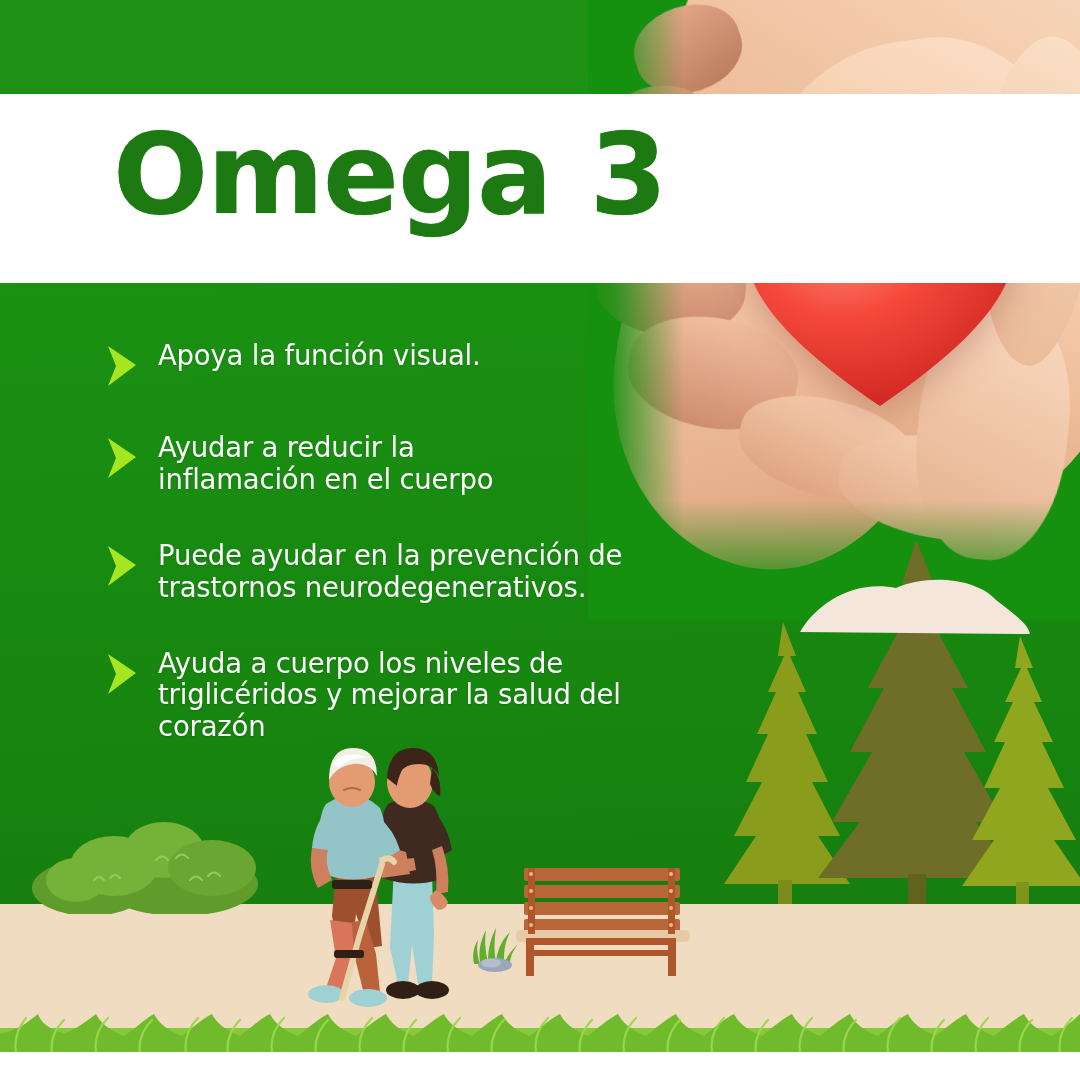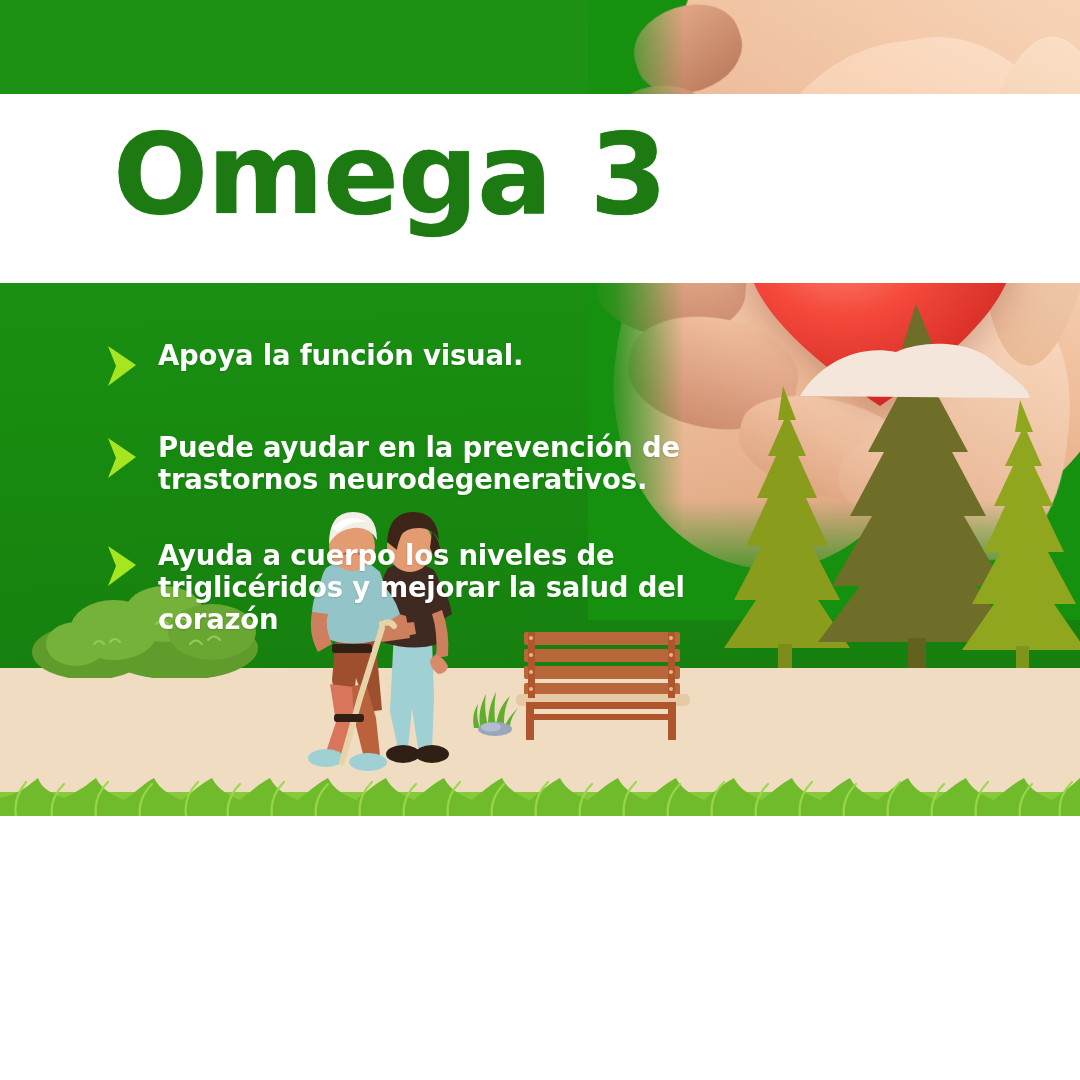--- a/index.html
+++ b/index.html
@@ -1,18 +1,18 @@
 <!DOCTYPE html>
 <html><head>
 <meta charset="utf-8">
 <style>
   html,body{margin:0;padding:0;background:#ffffff;}
   *{box-sizing:border-box;}
   .stage{
-    position:relative;width:1080px;height:816px;overflow:hidden;
+    position:relative;width:1080px;height:1052px;overflow:hidden;
     font-family:"Liberation Sans", sans-serif;
     background:linear-gradient(178deg,#1e9216 0%,#1a9013 30%,#17870f 62%,#16790f 100%);
   }
   
   .banner{
     position:absolute;left:0;top:94px;width:100%;height:189px;
     background:#ffffff;z-index:6;
   }
   .title{
     position:absolute;left:113px;top:118px;z-index:8;
@@ -73,21 +73,21 @@
   .photo-fade-b{
     position:absolute;left:0;bottom:0;width:100%;height:120px;
     background:linear-gradient(0deg,#15900f 0%,rgba(21,144,15,.65) 45%,rgba(21,144,15,0) 100%);
     z-index:4;
   }
   
   .bullets{position:absolute;left:104px;top:340px;width:660px;z-index:9;}
   .bullet{display:flex;align-items:flex-start;margin-bottom:44px;}
   .chev{flex:0 0 auto;width:36px;height:44px;margin-right:18px;margin-top:4px;}
   .btext{
-    color:#ffffff;font-weight:700;font-size:27.5px;line-height:1.16;
+    color:#ffffff;font-weight:400;font-size:27.5px;line-height:1.16;
     letter-spacing:-.2px;
     font-family:"DejaVu Sans","Liberation Sans",sans-serif;
     text-shadow:0 1px 2px rgba(0,0,0,.14);
   }
   
   .scene{position:absolute;left:0;bottom:0;width:100%;height:470px;z-index:7;}
   .ground{position:absolute;left:0;bottom:0;width:100%;height:148px;background:#f0dcc0;}
   .grassstrip{position:absolute;left:0;bottom:0;width:100%;height:38px;}
   .cloud{position:absolute;right:50px;top:-8px;width:230px;height:60px;z-index:2;}
 </style>
@@ -284,20 +284,26 @@
 
   <div class="bullets">
 
     <div class="bullet">
       <svg class="chev" viewBox="0 0 36 44">
         <path d="M4 2 L32 21 L4 42 L12 22 Z" fill="#a5e621"></path>
       </svg>
       <div class="btext">Apoya la función visual.</div>
     </div>
 
+    <div class="bullet">
+      <svg class="chev" viewBox="0 0 36 44">
+        <path d="M4 2 L32 21 L4 42 L12 22 Z" fill="#a5e621"></path>
+      </svg>
+      <div class="btext" style="max-width:420px">Ayudar a reducir la inflamación en el cuerpo</div>
+    </div>
 
     <div class="bullet">
       <svg class="chev" viewBox="0 0 36 44">
         <path d="M4 2 L32 21 L4 42 L12 22 Z" fill="#a5e621"></path>
       </svg>
       <div class="btext" style="max-width:580px">Puede ayudar en la prevención de trastornos neurodegenerativos.</div>
     </div>
 
     <div class="bullet">
       <svg class="chev" viewBox="0 0 36 44">

